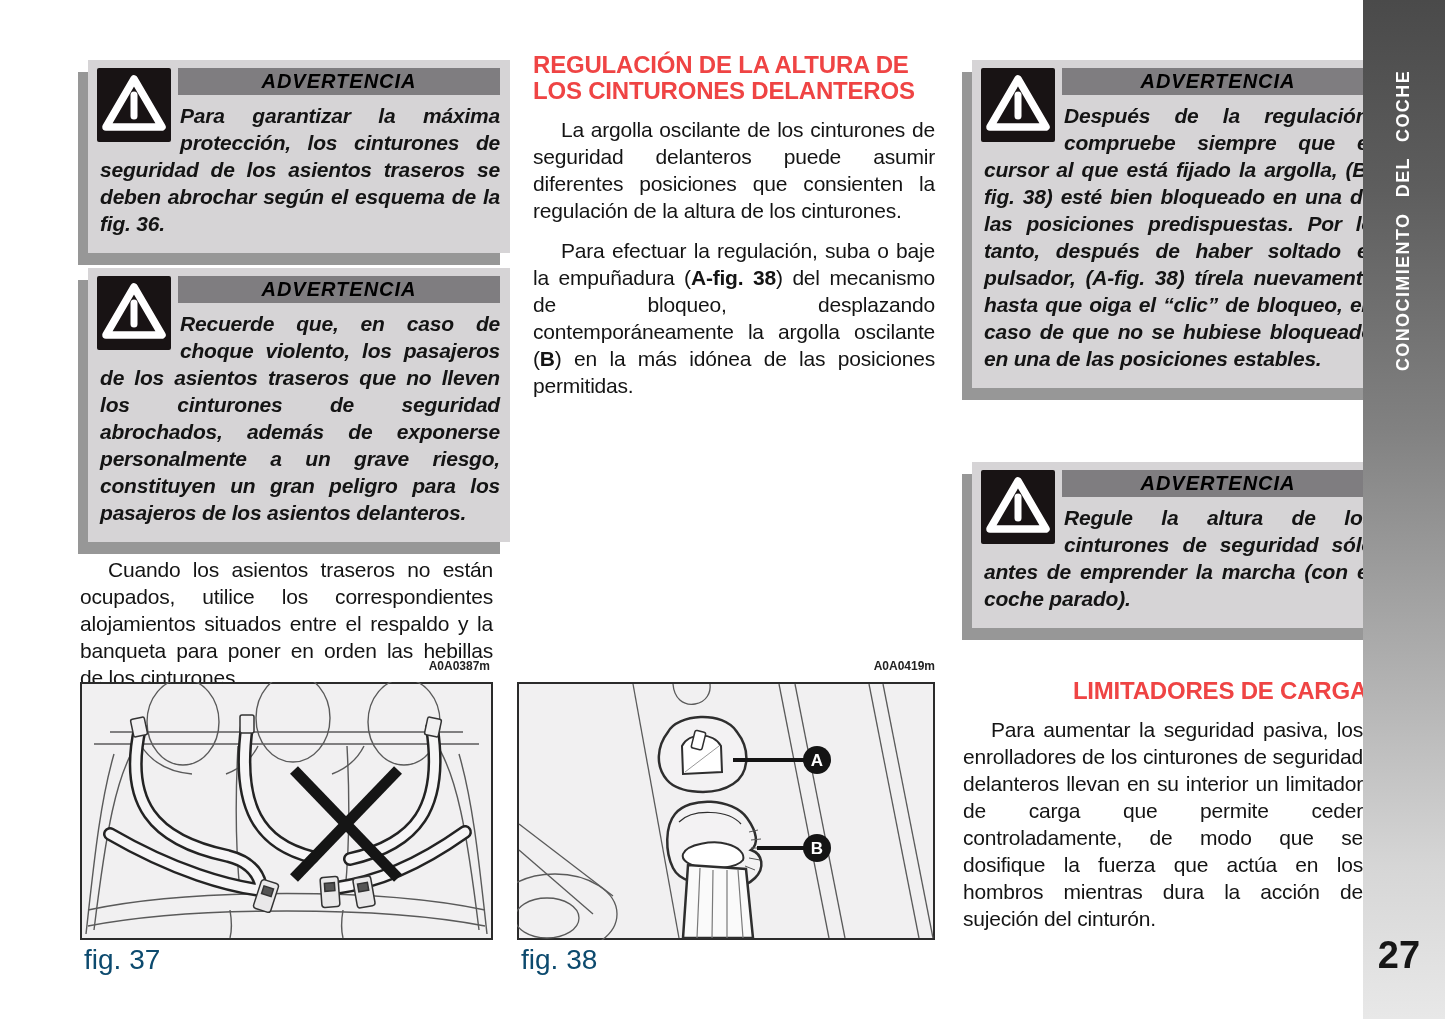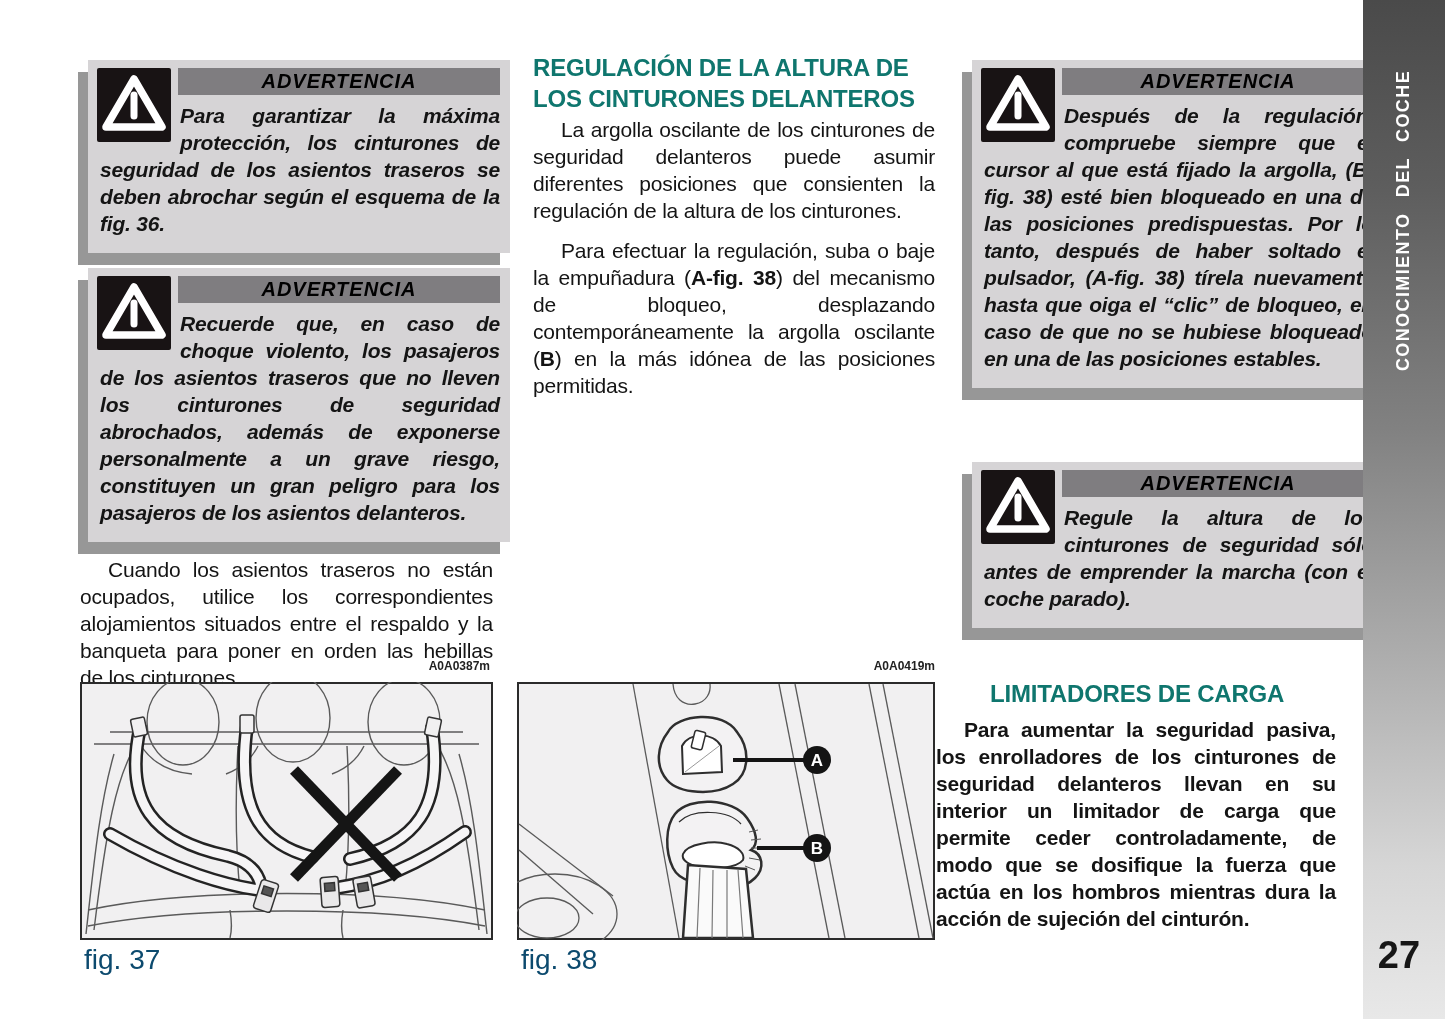--- a/index.html
+++ b/index.html
@@ -37,22 +37,22 @@
     margin:0 0 13px 0; text-indent:28px;
     font-size:21px; line-height:27px; text-align:justify;
     letter-spacing:-0.2px;
   }
   .bodytext b { font-weight:bold; }
   .single-par {
     font-size:21px; line-height:27px; text-align:justify;
     text-indent:28px; letter-spacing:-0.2px;
   }
   .heading {
-    font-size:24px; line-height:31px; font-weight:bold;
-    letter-spacing:-0.2px; color:#0f766e;
+    font-size:24px; line-height:26px; font-weight:bold;
+    letter-spacing:-0.2px; color:#ef4444;
   }
   .fig-code { font-size:12px; font-weight:bold; text-align:right; color:#222; }
   .fig-caption { font-size:28px; color:#0c4a6e; }
 
   
   .figbox { position:absolute; }
   .figbox svg { display:block; }
 
   
   .sidebar {
@@ -255,22 +255,22 @@
     </svg>
   </div>
   <div class="warn-bar">
     <span>ADVERTENCIA</span>
   </div>
   <div class="warn-text">
     <span class="warn-float"></span><span>Regule la altura de los cinturones de seguridad sólo antes de emprender la marcha (con el coche parado).</span>
   </div>
 </div>
 
-<div class="abs heading" style="left:990px; top:678px; width:400px;">LIMITADORES DE CARGA</div>
-
-<div class="abs single-par" style="left:936px; top:716px; width:400px;font-weight:bold;">Para aumentar la seguridad pasiva, los enrolladores de los cinturones de seguridad delanteros llevan en su interior un limitador de carga que permite ceder controladamente, de modo que se dosifique la fuerza que actúa en los hombros mientras dura la acción de sujeción del cinturón.</div>
+<div class="abs heading" style="left:1020px; top:678px; width:400px;text-align:center;">LIMITADORES DE CARGA</div>
+
+<div class="abs single-par" style="left:963px; top:716px; width:400px;">Para aumentar la seguridad pasiva, los enrolladores de los cinturones de seguridad delanteros llevan en su interior un limitador de carga que permite ceder controladamente, de modo que se dosifique la fuerza que actúa en los hombros mientras dura la acción de sujeción del cinturón.</div>
 
 <div class="sidebar">
   <div class="sidebar-label-wrap">
     <span class="sidebar-label">CONOCIMIENTO DEL COCHE</span>
   </div>
   <div class="page-number">27</div>
 </div>
 
 </body></html>

